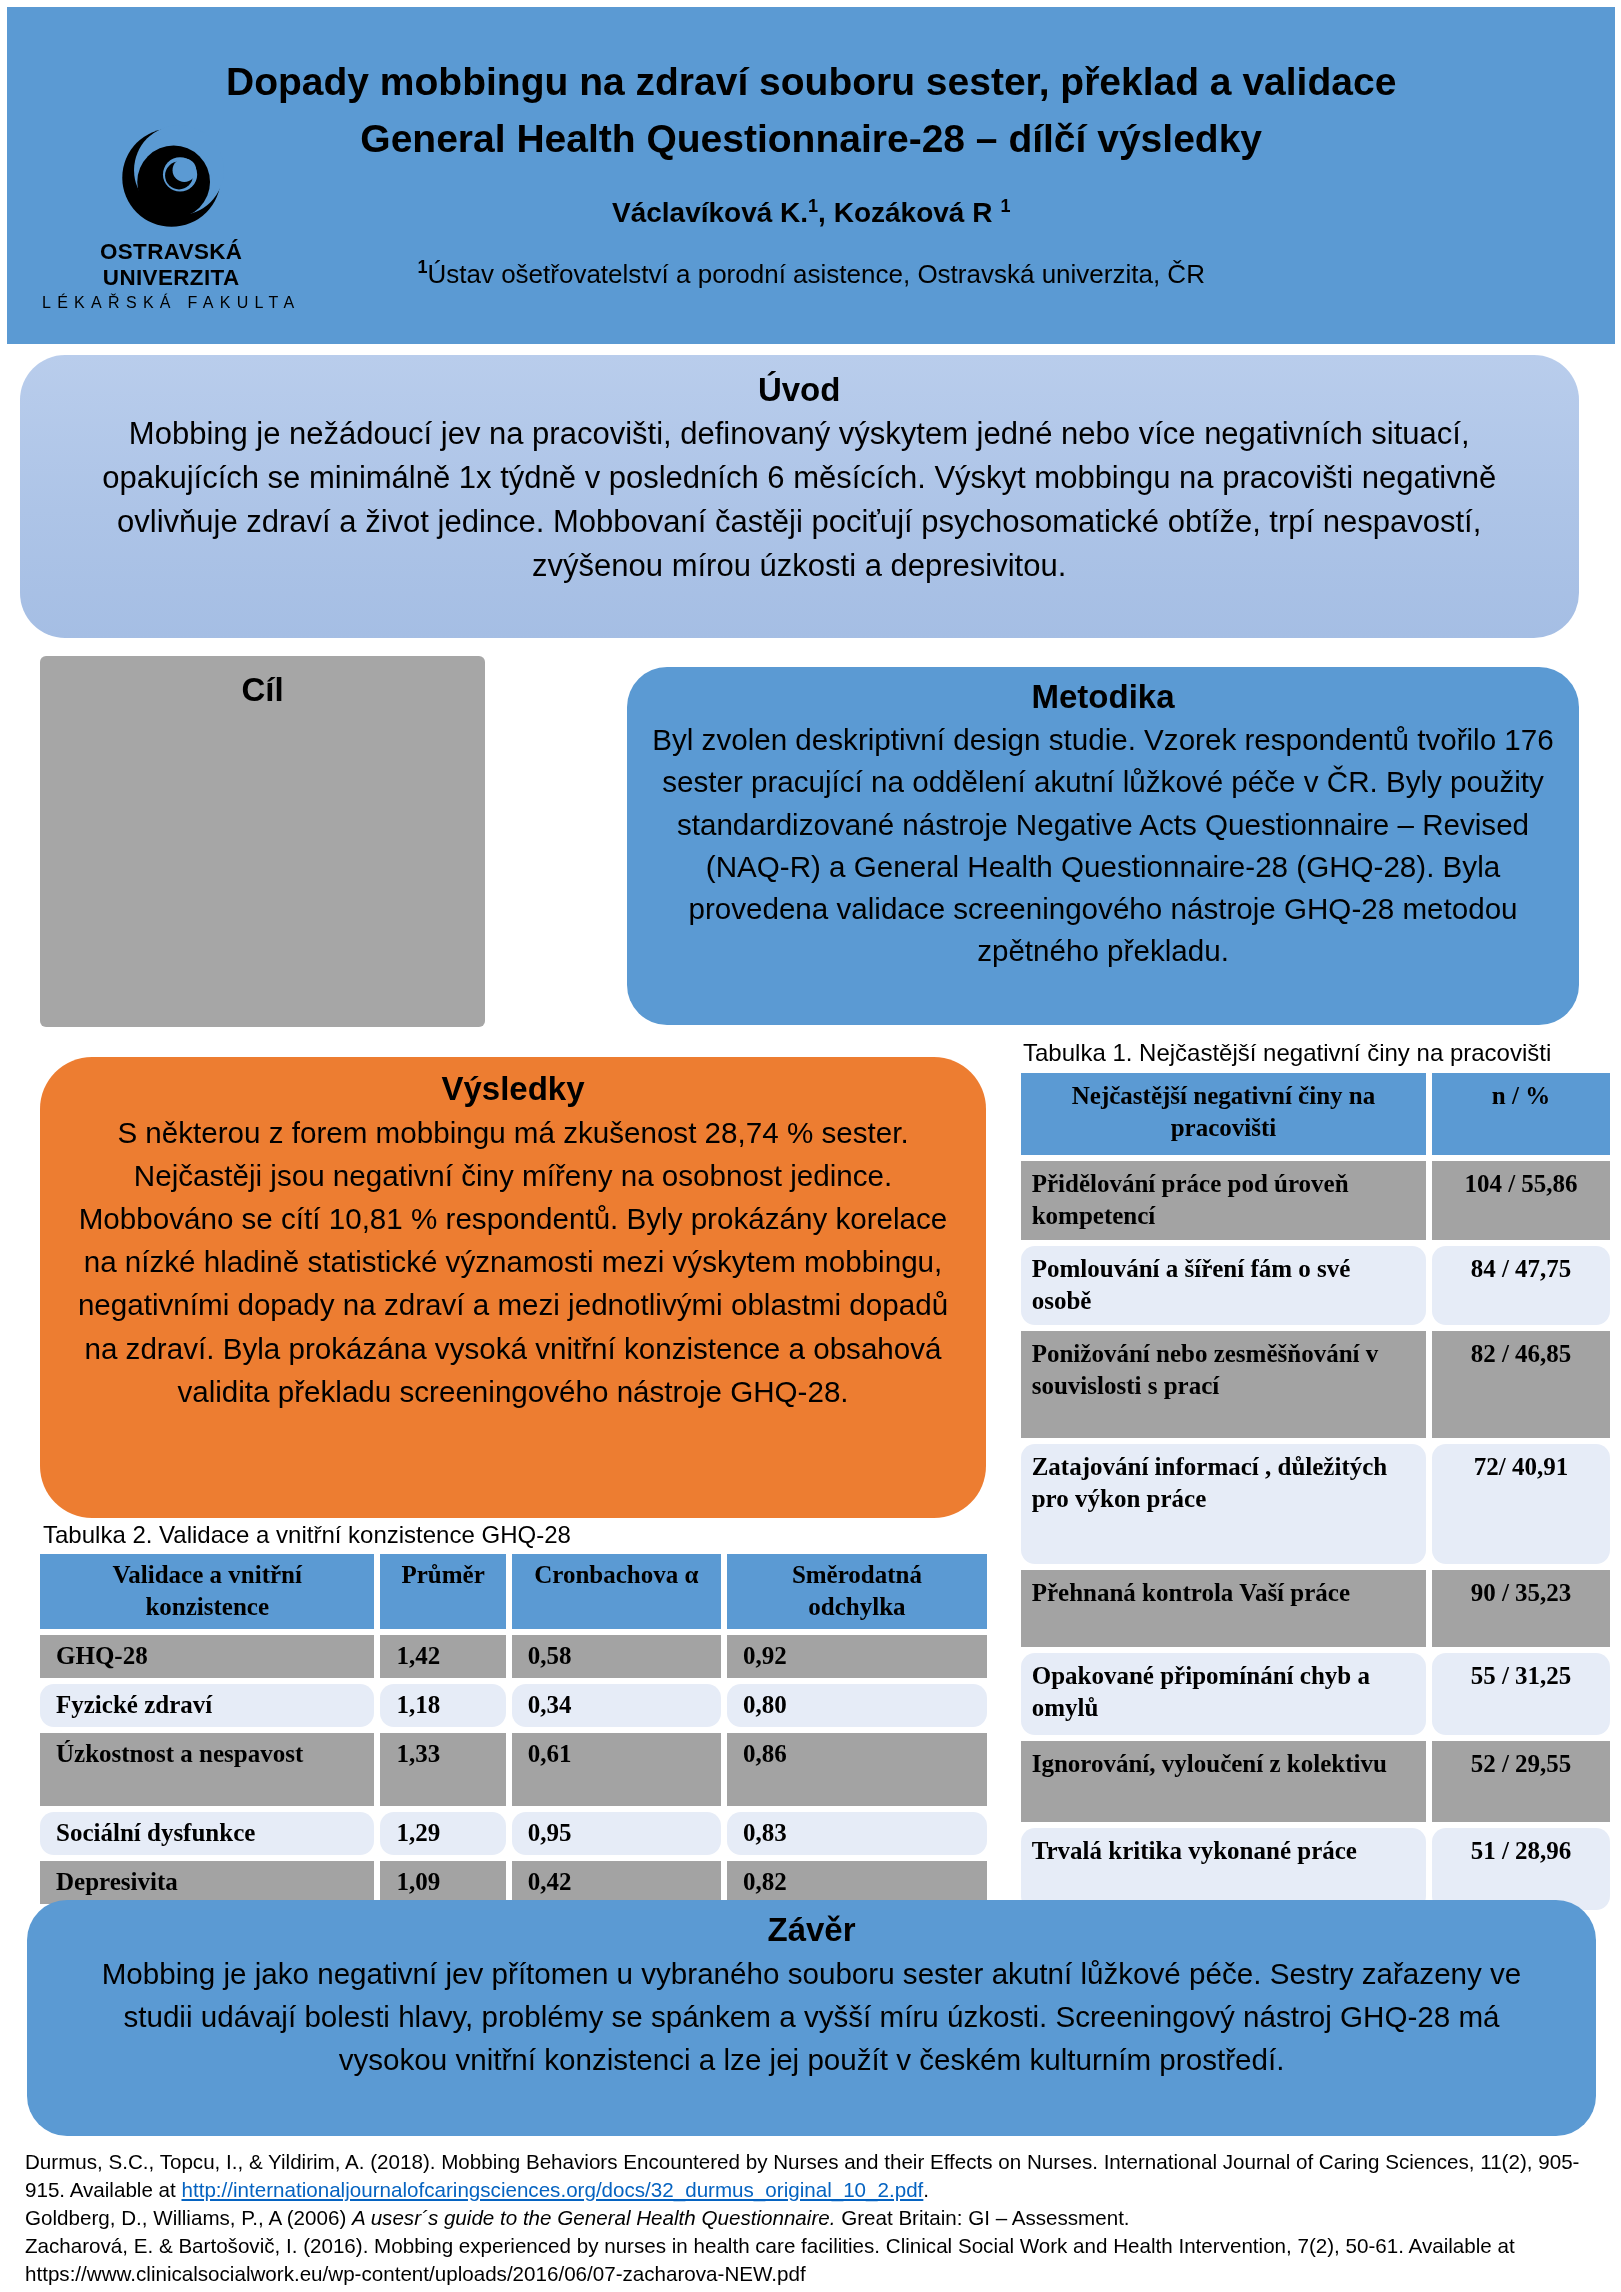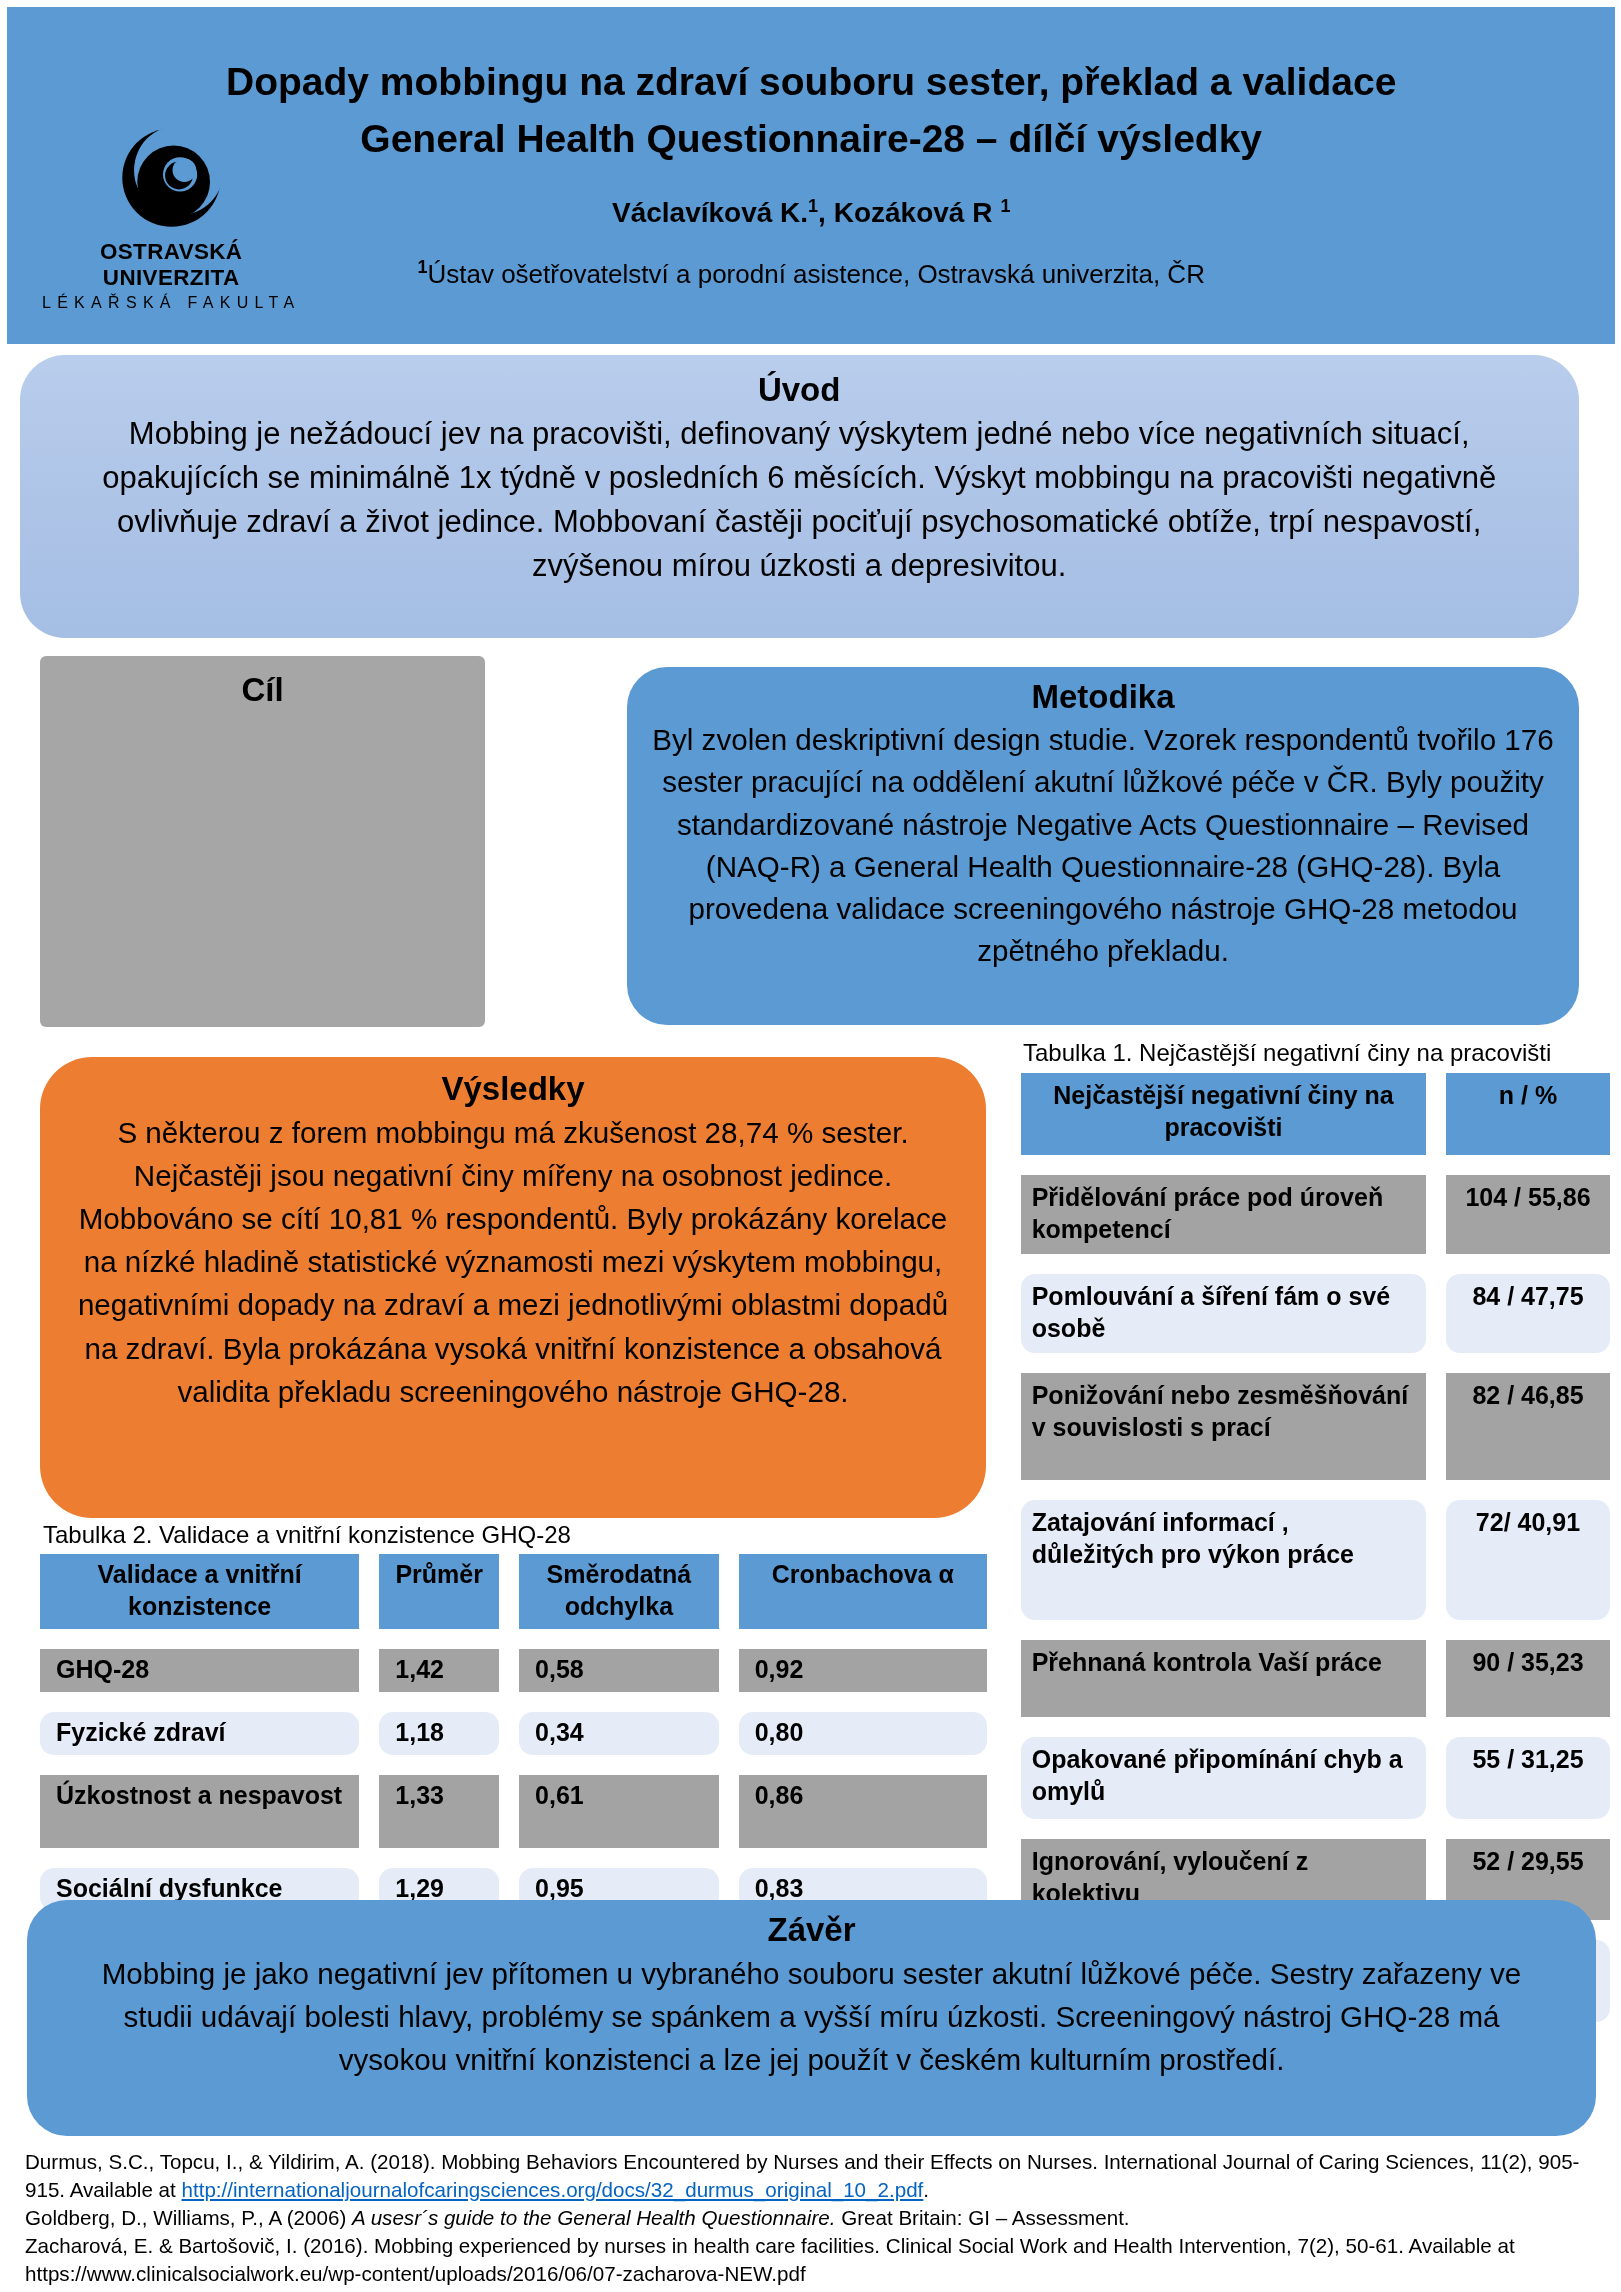--- a/index.html
+++ b/index.html
@@ -49,21 +49,21 @@
   .results p { font-size:29.6px; line-height:1.46; }
   .conclusion {
     left:27px; top:1900px; width:1569px; height:236px; border-radius:40px;
     background:#5b9ad3; padding:9px 41px 0;
   }
   .conclusion p { font-size:29.6px; line-height:1.46; }
   
   .caption { position:absolute; font-size:24px; color:#000; }
   .cap1 { left:1023px; top:1039px; }
   .cap2 { left:43px;  top:1521px; }
-  .tbl { position:absolute; display:grid; gap:20px; background:#ffffff; }
+  .tbl { position:absolute; display:grid; gap:6px; background:#ffffff;font-family:Liberation Serif, serif; }
   .t1 {
     left:1021px; top:1073px; width:589px;
     grid-template-columns:405px 1fr;
     grid-template-rows:82px 79px 79px 107px 120px 77px 82px 81px 82px;
   }
   .t2 {
     left:40px; top:1554px; width:947px;
     grid-template-columns:36fr 13.5fr 22.5fr 28fr;
     grid-template-rows:75px 43px 43px 73px 43px 43px;
   }
@@ -154,22 +154,22 @@
     <div class="cell rd val">52 / 29,55</div>
 
     <div class="cell rl act">Trvalá kritika vykonané práce</div>
     <div class="cell rl val">51 / 28,96</div>
   </div>
 
   <div class="caption cap2">Tabulka 2. Validace a vnitřní konzistence GHQ-28</div>
   <div class="tbl t2">
     <div class="cell th">Validace a vnitřní konzistence</div>
     <div class="cell th">Průměr</div>
+    <div class="cell th">Cronbachova α</div>
     <div class="cell th">Směrodatná odchylka</div>
-    <div class="cell th">Cronbachova α</div>
 
     <div class="cell rd">GHQ-28</div>
     <div class="cell rd">1,42</div>
     <div class="cell rd">0,58</div>
     <div class="cell rd">0,92</div>
 
     <div class="cell rl">Fyzické zdraví</div>
     <div class="cell rl">1,18</div>
     <div class="cell rl">0,34</div>
     <div class="cell rl">0,80</div>

